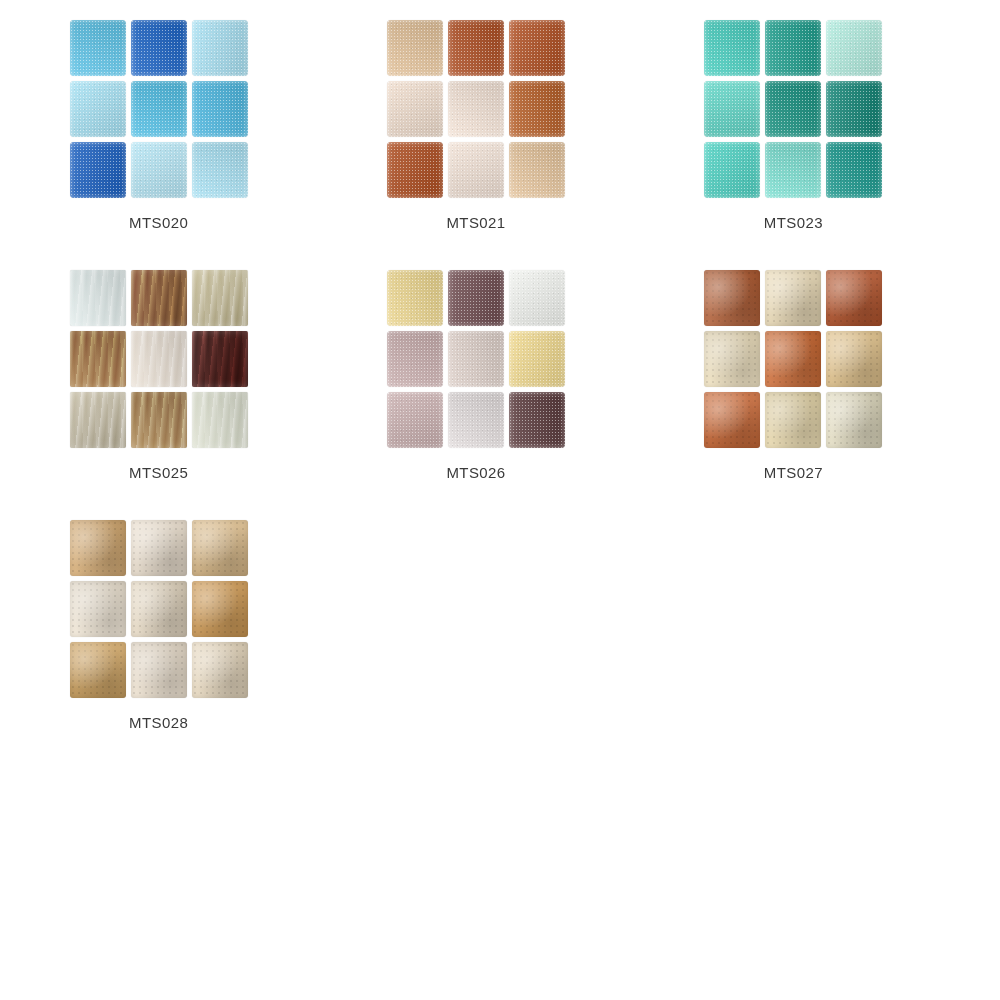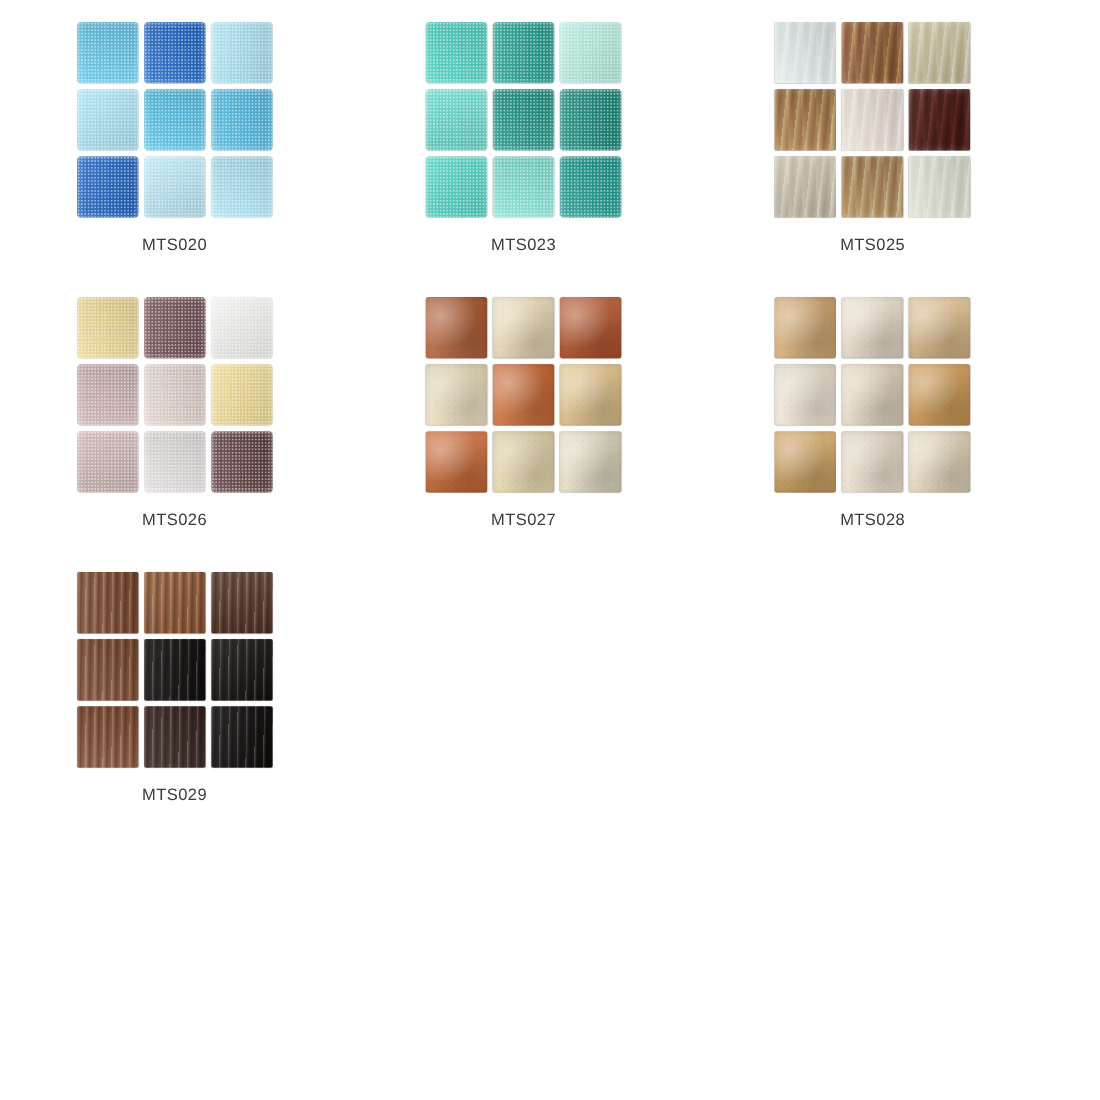--- a/index.html
+++ b/index.html
@@ -164,20 +164,34 @@
         <div class="tile grain" title="#52bfe5" style="background-color: rgb(82, 191, 229); background-image: linear-gradient(33deg, rgba(255, 255, 255, 0.16), rgba(0, 0, 0, 0.14));"></div>
         <div class="tile grain" title="#4cb7e0" style="background-color: rgb(76, 183, 224); background-image: linear-gradient(70deg, rgba(255, 255, 255, 0.16), rgba(0, 0, 0, 0.14));"></div>
         <div class="tile grain" title="#1a5fc0" style="background-color: rgb(26, 95, 192); background-image: linear-gradient(107deg, rgba(255, 255, 255, 0.16), rgba(0, 0, 0, 0.14));"></div>
         <div class="tile grain" title="#b6e6f5" style="background-color: rgb(182, 230, 245); background-image: linear-gradient(144deg, rgba(255, 255, 255, 0.16), rgba(0, 0, 0, 0.14));"></div>
         <div class="tile grain" title="#a9e1f3" style="background-color: rgb(169, 225, 243); background-image: linear-gradient(41deg, rgba(255, 255, 255, 0.16), rgba(0, 0, 0, 0.14));"></div>
       </div>
       <div class="sample-label">MTS020</div>
     </div>
     <div class="sample-cell">
       <div class="mosaic">
+        <div class="tile grain" title="#e3c29a" style="background-color: rgb(227, 194, 154); background-image: linear-gradient(32deg, rgba(255, 255, 255, 0.16), rgba(0, 0, 0, 0.14));"></div>
+        <div class="tile grain" title="#ad4d22" style="background-color: rgb(173, 77, 34); background-image: linear-gradient(69deg, rgba(255, 255, 255, 0.16), rgba(0, 0, 0, 0.14));"></div>
+        <div class="tile grain" title="#b04f22" style="background-color: rgb(176, 79, 34); background-image: linear-gradient(106deg, rgba(255, 255, 255, 0.16), rgba(0, 0, 0, 0.14));"></div>
+        <div class="tile grain" title="#f0ddcd" style="background-color: rgb(240, 221, 205); background-image: linear-gradient(143deg, rgba(255, 255, 255, 0.16), rgba(0, 0, 0, 0.14));"></div>
+        <div class="tile grain" title="#f4e3d6" style="background-color: rgb(244, 227, 214); background-image: linear-gradient(40deg, rgba(255, 255, 255, 0.16), rgba(0, 0, 0, 0.14));"></div>
+        <div class="tile grain" title="#b65e27" style="background-color: rgb(182, 94, 39); background-image: linear-gradient(77deg, rgba(255, 255, 255, 0.16), rgba(0, 0, 0, 0.14));"></div>
+        <div class="tile grain" title="#ad4c1f" style="background-color: rgb(173, 76, 31); background-image: linear-gradient(114deg, rgba(255, 255, 255, 0.16), rgba(0, 0, 0, 0.14));"></div>
+        <div class="tile grain" title="#f2e2d6" style="background-color: rgb(242, 226, 214); background-image: linear-gradient(151deg, rgba(255, 255, 255, 0.16), rgba(0, 0, 0, 0.14));"></div>
+        <div class="tile grain" title="#e5c49c" style="background-color: rgb(229, 196, 156); background-image: linear-gradient(48deg, rgba(255, 255, 255, 0.16), rgba(0, 0, 0, 0.14));"></div>
+      </div>
+      <div class="sample-label">MTS021</div>
+    </div>
+    <div class="sample-cell">
+      <div class="mosaic">
         <div class="tile grain" title="#49cfc0" style="background-color: rgb(73, 207, 192); background-image: linear-gradient(46deg, rgba(255, 255, 255, 0.16), rgba(0, 0, 0, 0.14));"></div>
         <div class="tile grain" title="#1d9d8c" style="background-color: rgb(29, 157, 140); background-image: linear-gradient(83deg, rgba(255, 255, 255, 0.16), rgba(0, 0, 0, 0.14));"></div>
         <div class="tile grain" title="#b2ecdf" style="background-color: rgb(178, 236, 223); background-image: linear-gradient(120deg, rgba(255, 255, 255, 0.16), rgba(0, 0, 0, 0.14));"></div>
         <div class="tile grain" title="#63d7c8" style="background-color: rgb(99, 215, 200); background-image: linear-gradient(157deg, rgba(255, 255, 255, 0.16), rgba(0, 0, 0, 0.14));"></div>
         <div class="tile grain" title="#17907f" style="background-color: rgb(23, 144, 127); background-image: linear-gradient(54deg, rgba(255, 255, 255, 0.16), rgba(0, 0, 0, 0.14));"></div>
         <div class="tile grain" title="#128475" style="background-color: rgb(18, 132, 117); background-image: linear-gradient(91deg, rgba(255, 255, 255, 0.16), rgba(0, 0, 0, 0.14));"></div>
         <div class="tile grain" title="#4fd2c3" style="background-color: rgb(79, 210, 195); background-image: linear-gradient(128deg, rgba(255, 255, 255, 0.16), rgba(0, 0, 0, 0.14));"></div>
         <div class="tile grain" title="#7de0d2" style="background-color: rgb(125, 224, 210); background-image: linear-gradient(25deg, rgba(255, 255, 255, 0.16), rgba(0, 0, 0, 0.14));"></div>
         <div class="tile grain" title="#17958a" style="background-color: rgb(23, 149, 138); background-image: linear-gradient(62deg, rgba(255, 255, 255, 0.16), rgba(0, 0, 0, 0.14));"></div>
       </div>
@@ -232,27 +246,13 @@
         <div class="tile stone" title="#dcbc8b" style="background-color: rgb(220, 188, 139); background-image: linear-gradient(155deg, rgba(255, 255, 255, 0.16), rgba(0, 0, 0, 0.14));"></div>
         <div class="tile stone" title="#f0e6d5" style="background-color: rgb(240, 230, 213); background-image: linear-gradient(52deg, rgba(255, 255, 255, 0.16), rgba(0, 0, 0, 0.14));"></div>
         <div class="tile stone" title="#e5d8c2" style="background-color: rgb(229, 216, 194); background-image: linear-gradient(89deg, rgba(255, 255, 255, 0.16), rgba(0, 0, 0, 0.14));"></div>
         <div class="tile stone" title="#cf9a54" style="background-color: rgb(207, 154, 84); background-image: linear-gradient(126deg, rgba(255, 255, 255, 0.16), rgba(0, 0, 0, 0.14));"></div>
         <div class="tile stone" title="#cfa463" style="background-color: rgb(207, 164, 99); background-image: linear-gradient(163deg, rgba(255, 255, 255, 0.16), rgba(0, 0, 0, 0.14));"></div>
         <div class="tile stone" title="#ece0ce" style="background-color: rgb(236, 224, 206); background-image: linear-gradient(60deg, rgba(255, 255, 255, 0.16), rgba(0, 0, 0, 0.14));"></div>
         <div class="tile stone" title="#e8d9bf" style="background-color: rgb(232, 217, 191); background-image: linear-gradient(97deg, rgba(255, 255, 255, 0.16), rgba(0, 0, 0, 0.14));"></div>
       </div>
       <div class="sample-label">MTS028</div>
     </div>
-    <div class="sample-cell">
-      <div class="mosaic">
-        <div class="tile metal" title="#8b5436" style="background-color: rgb(139, 84, 54); background-image: linear-gradient(88deg, rgba(255, 255, 255, 0.16), rgba(0, 0, 0, 0.14));"></div>
-        <div class="tile metal" title="#9a5f3a" style="background-color: rgb(154, 95, 58); background-image: linear-gradient(125deg, rgba(255, 255, 255, 0.16), rgba(0, 0, 0, 0.14));"></div>
-        <div class="tile metal" title="#5d3a2c" style="background-color: rgb(93, 58, 44); background-image: linear-gradient(162deg, rgba(255, 255, 255, 0.16), rgba(0, 0, 0, 0.14));"></div>
-        <div class="tile metal" title="#8a5537" style="background-color: rgb(138, 85, 55); background-image: linear-gradient(59deg, rgba(255, 255, 255, 0.16), rgba(0, 0, 0, 0.14));"></div>
-        <div class="tile metal" title="#100d0c" style="background-color: rgb(16, 13, 12); background-image: linear-gradient(96deg, rgba(255, 255, 255, 0.16), rgba(0, 0, 0, 0.14));"></div>
-        <div class="tile metal" title="#16110f" style="background-color: rgb(22, 17, 15); background-image: linear-gradient(133deg, rgba(255, 255, 255, 0.16), rgba(0, 0, 0, 0.14));"></div>
-        <div class="tile metal" title="#90573a" style="background-color: rgb(144, 87, 58); background-image: linear-gradient(30deg, rgba(255, 255, 255, 0.16), rgba(0, 0, 0, 0.14));"></div>
-        <div class="tile metal" title="#3c2822" style="background-color: rgb(60, 40, 34); background-image: linear-gradient(67deg, rgba(255, 255, 255, 0.16), rgba(0, 0, 0, 0.14));"></div>
-        <div class="tile metal" title="#0e0b0a" style="background-color: rgb(14, 11, 10); background-image: linear-gradient(104deg, rgba(255, 255, 255, 0.16), rgba(0, 0, 0, 0.14));"></div>
-      </div>
-      <div class="sample-label">MTS029</div>
-    </div>
   </div>
 
 </body></html>

